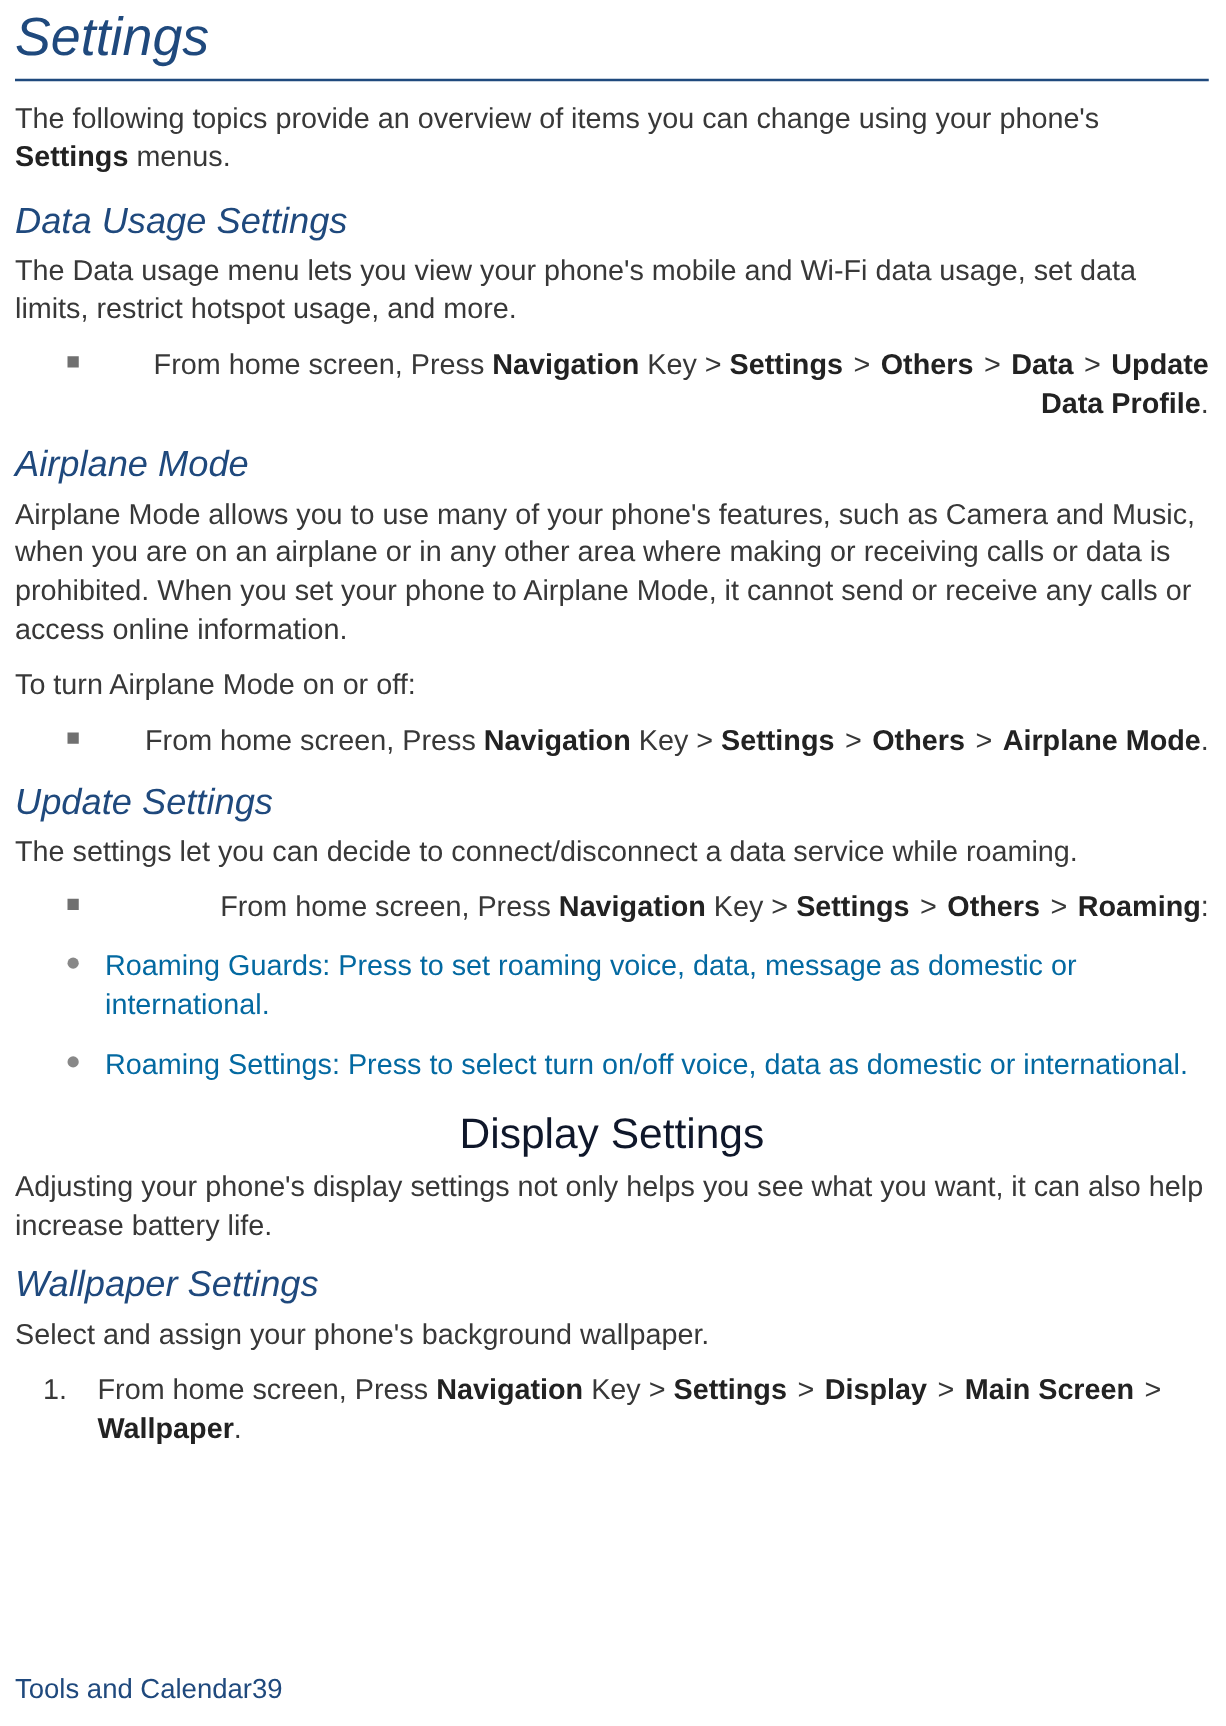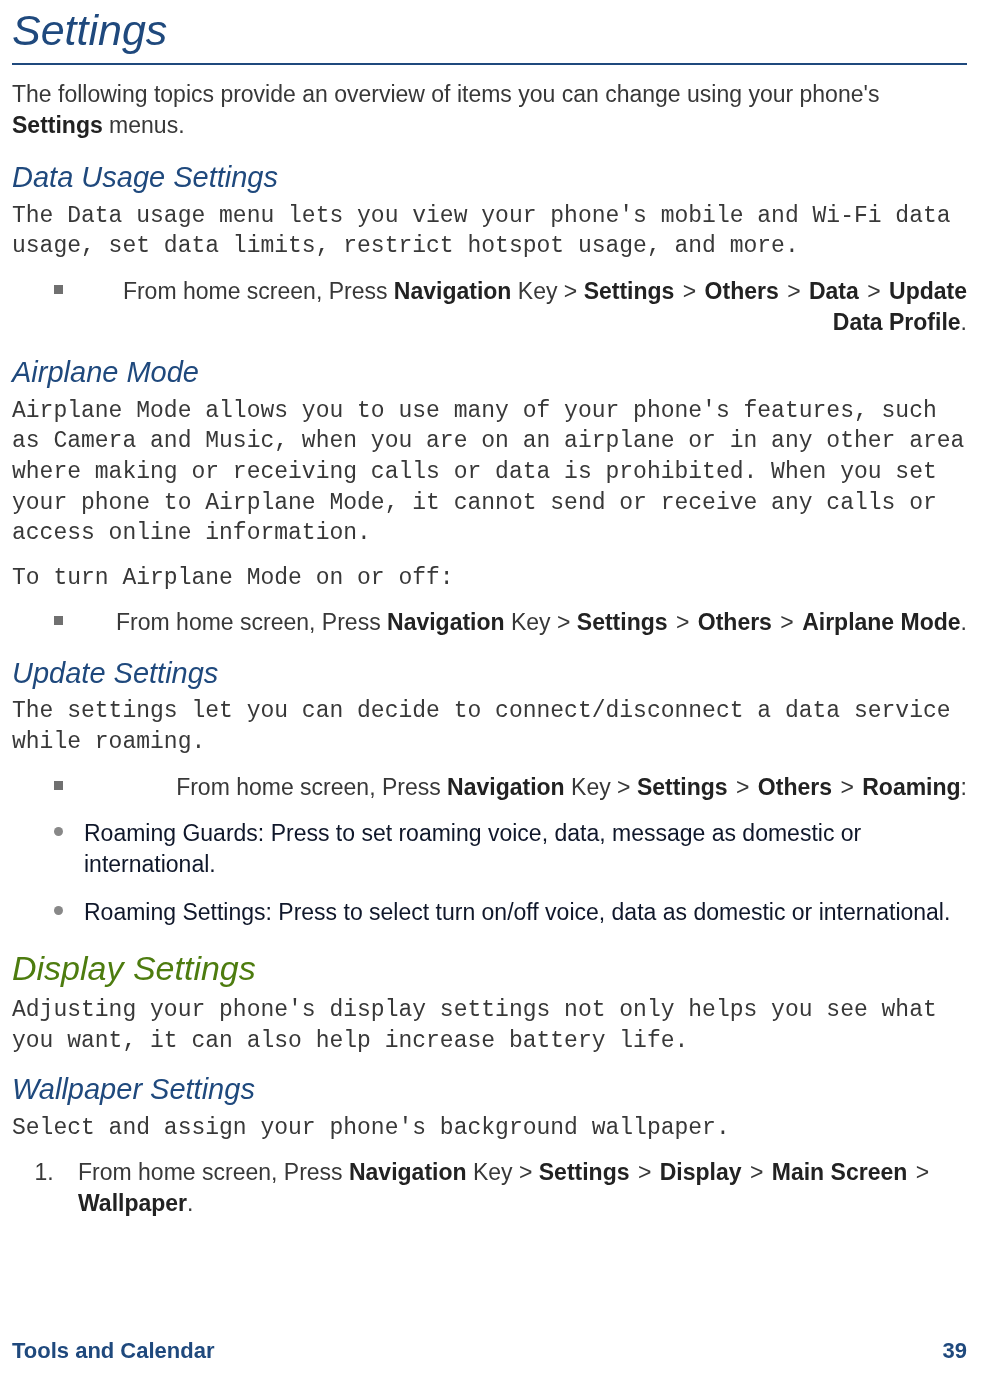--- a/index.html
+++ b/index.html
@@ -34,29 +34,28 @@
   }
   h2.subhead {
     font-size: 29px;
     font-style: italic;
     font-weight: 400;
     color: #1f497d;
     margin: 12px 0 4px 0;
   }
   h2.section-head {
     font-size: 34px;
-    font-style: italic;
     font-weight: 400;
-    color: #4d7c0f;
+    color: #0f172a;
     margin: 14px 0 4px 0;
+    text-align: center;
   }
   p.body {
     margin: 4px 0 14px 0;
     color: #383838;
-    font-family: Liberation Mono, monospace;
   }
   ul.square {
     list-style: none;
     padding-left: 42px;
     margin: 12px 0 16px 0;
   }
   ul.square > li {
     position: relative;
     padding-left: 30px;
     margin-bottom: 16px;
@@ -74,21 +73,21 @@
   }
   ul.disc {
     list-style: none;
     padding-left: 42px;
     margin: 12px 0 16px 0;
   }
   ul.disc > li {
     position: relative;
     padding-left: 30px;
     margin-bottom: 18px;
-    color: #0f172a;
+    color: #0369a1;
   }
   ul.disc > li::before {
     content: "";
     position: absolute;
     left: 0;
     top: 9px;
     width: 9px;
     height: 9px;
     background: #888;
     border-radius: 50%;
@@ -101,24 +100,22 @@
   ol.numbered > li {
     padding-left: 18px;
     margin-bottom: 16px;
   }
   .footer {
     position: absolute;
     bottom: 16px;
     left: 12px;
     right: 14px;
     display: flex;
-    justify-content: space-between;
     color: #1f497d;
     font-size: 22px;
-    font-weight: bold;
   }
   b { font-weight: bold; color: #222; }
   .gt { padding: 0 2px; }
 </style>
 </head>
 <body>
 
 <h1 class="page-title">Settings</h1>
 
 <p class="intro">

